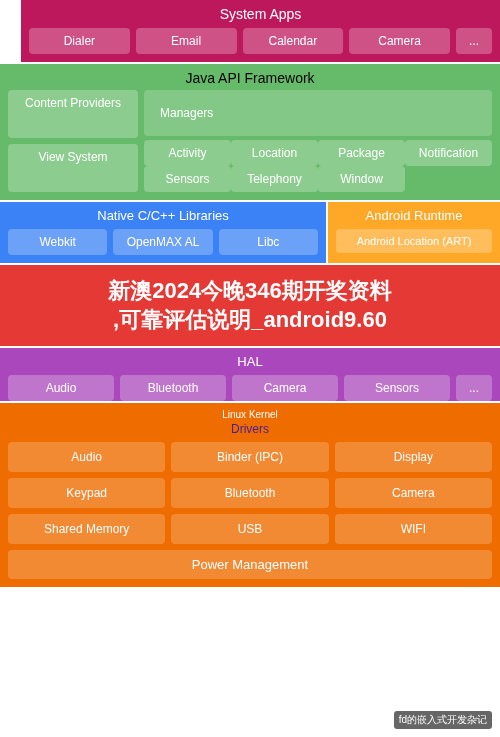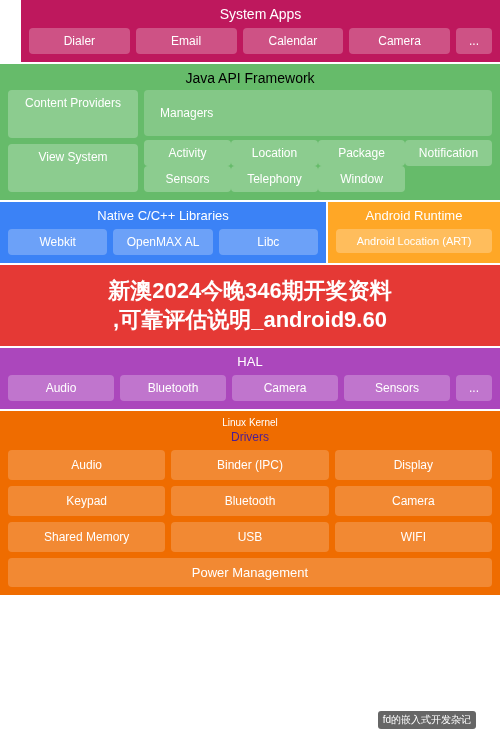--- a/index.html
+++ b/index.html
@@ -119,21 +119,21 @@
     }
 
     
     .section-hal-row {
       display: flex;
       gap: 2px;
       margin-top: 2px;
     }
     .section-hal {
       background: #AB47BC;
-      padding: 6px 8px 8px;
+      padding: 6px 8px 0;
       flex: 1;
     }
     .section-hal .section-title {
       text-align: center;
       color: white;
       font-size: 13px;
       margin-bottom: 6px;
     }
 
     
@@ -174,21 +174,21 @@
       text-align: center;
       padding: 7px;
       border-radius: 4px;
       font-size: 13px;
     }
 
     
     .watermark {
       position: fixed;
       bottom: 8px;
-      right: 24px;
+      right: 8px;
       background: rgba(0,0,0,0.6);
       color: white;
       font-size: 10px;
       padding: 2px 5px;
       border-radius: 3px;
     }
   </style>
 </head>
 <body>
 

